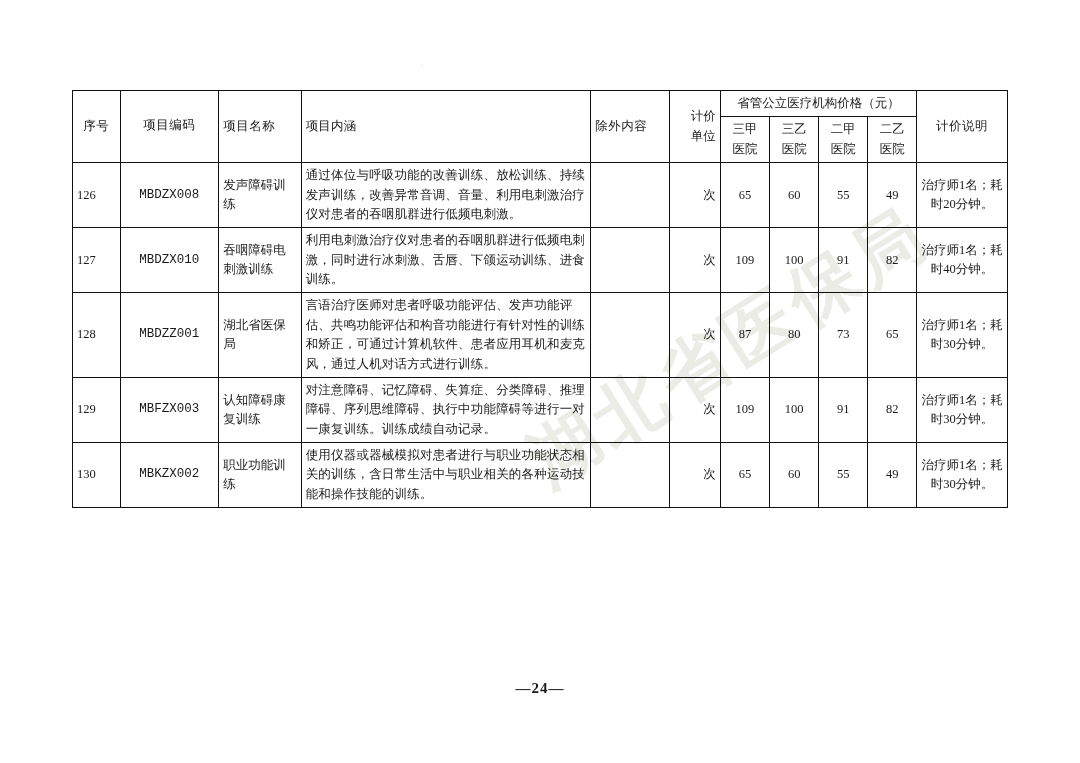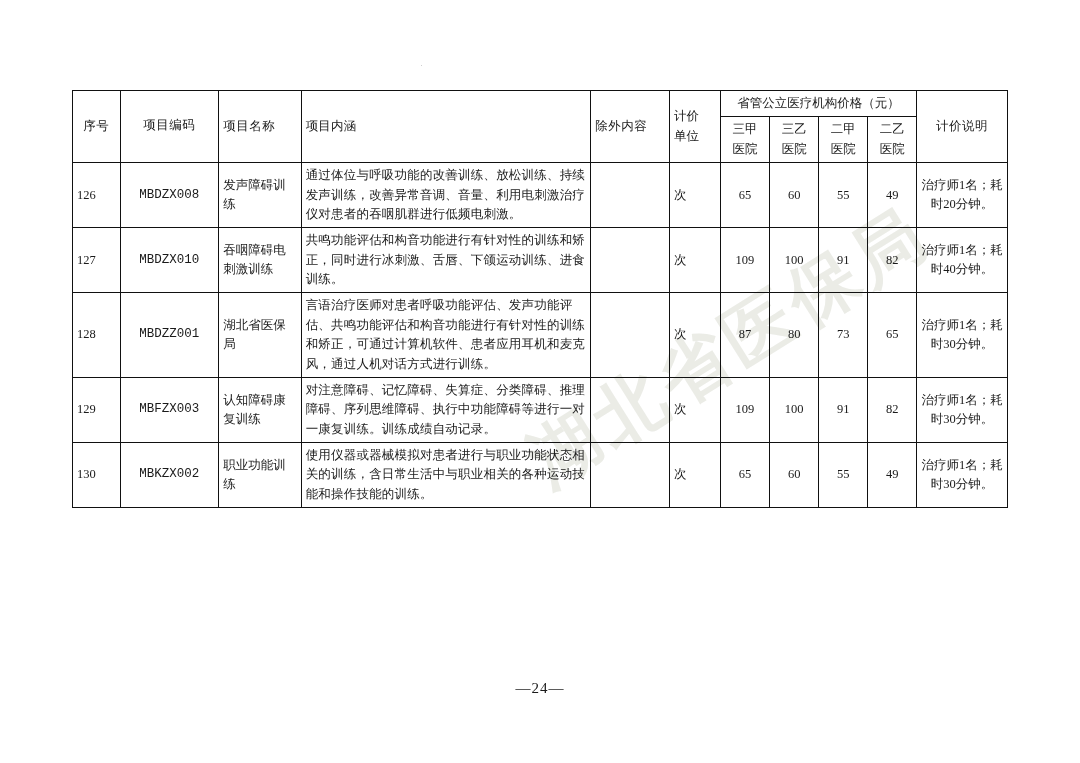--- a/index.html
+++ b/index.html
@@ -68,40 +68,40 @@
     font-size: 12.5px;
     font-weight: bold;
     line-height: 1.25;
     padding: 2px 1px;
   }
   .c-seq { width: 40px; }
   .c-code { width: 92px; text-align: center; font-family: Liberation Mono, monospace; }
   .c-name { width: 78px; text-align: left; line-height: 1.5; }
   .c-content { width: 300px; text-align: left; letter-spacing: 0.2px; }
   .c-exclude { width: 74px; text-align: left; }
-  .c-unit { width: 44px; text-align: left; margin-top: 18px; }
+  .c-unit { width: 44px; text-align: right; margin-top: 18px; }
   .c-price { width: 42px; text-align: center; }
   .c-note { width: 86px; text-align: center; line-height: 1.5; }
   .price-group-head {
     text-align: center;
     font-size: 13px;
     font-weight: bold;
     padding: 3px 2px;
   }
   .row-tall td { height: 56px; }
   .footer-page {
     position: absolute;
     left: 0;
     top: 680px;
     width: 1080px;
     text-align: center;
     font-size: 15px;
     letter-spacing: 1px;
     z-index: 3;
-    font-weight: normal;
+    font-weight: bold;
   }
   .tiny-mark {
     position: absolute;
     font-size: 9px;
     color: #b9b9b9;
     z-index: 1;
   }
   .tm1 { left: 420px; top: 60px; }
   .tm2 { left: 82px; top: 735px; }
   .tm3 { left: 1040px; top: 735px; }
@@ -162,21 +162,21 @@
         <td class="c-price">65</td>
         <td class="c-price">60</td>
         <td class="c-price">55</td>
         <td class="c-price">49</td>
         <td class="c-note">治疗师1名；耗时20分钟。</td>
       </tr>
       <tr class="row-tall">
         <td class="c-seq">127</td>
         <td class="c-code">MBDZX010</td>
         <td class="c-name">吞咽障碍电刺激训练</td>
-        <td class="c-content">共鸣功能评估和构音功能进行有针对性的训练和矫正，同时进行冰刺激、舌唇、下颌运动训练、进食训练。</td>
+        <td class="c-content">利用电刺激治疗仪对患者的吞咽肌群进行低频电刺激，同时进行冰刺激、舌唇、下颌运动训练、进食训练。</td>
         <td class="c-exclude"></td>
         <td class="c-unit">次</td>
         <td class="c-price">109</td>
         <td class="c-price">100</td>
         <td class="c-price">91</td>
         <td class="c-price">82</td>
         <td class="c-note">治疗师1名；耗时40分钟。</td>
       </tr>
       <tr class="row-tall">
         <td class="c-seq">128</td>

